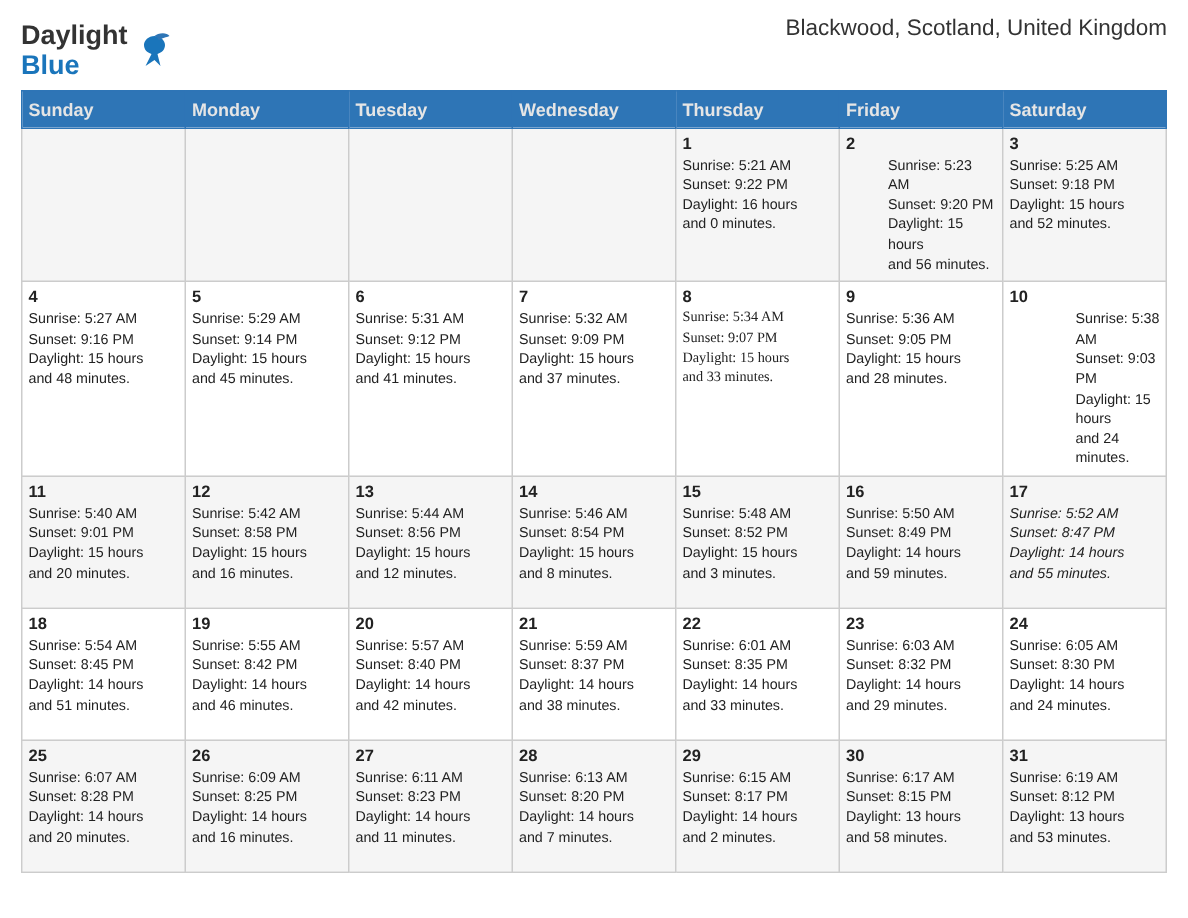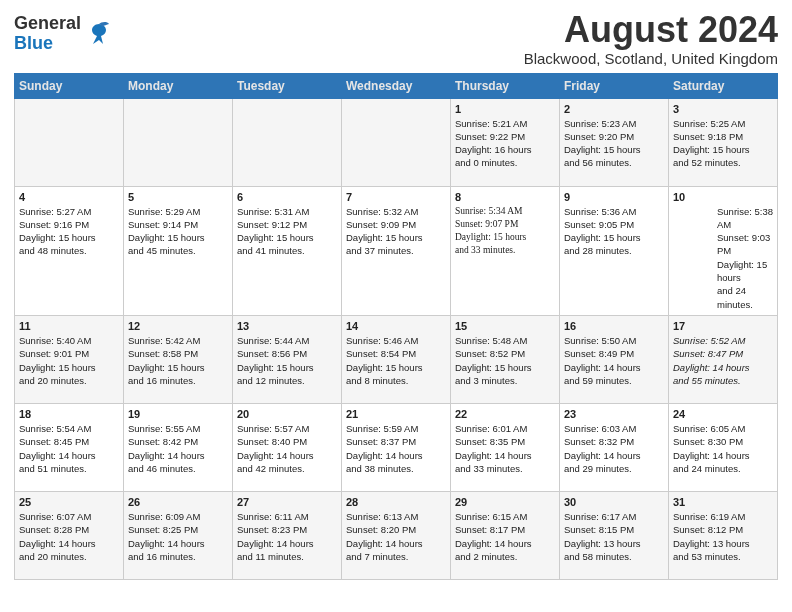--- a/index.html
+++ b/index.html
@@ -96,30 +96,29 @@
       background: #f5f5f5 !important;
     }
   </style>
 </head>
 <body>
 
 <div class="page">
   <div class="header">
     <div class="logo">
       <div class="logo-text">
-        <span class="logo-general">General</span>
+        <span class="logo-general">Daylight</span>
         <span class="logo-blue">Blue</span>
       </div>
       <svg class="logo-bird" viewBox="0 0 28 28">
         <path d="M14,4 C10,4 7,7 7,10 C7,13 9,15 12,16 L8,24 L14,20 L18,24 L16,16 C19,15 21,13 21,10 C21,7 18,4 14,4 Z" fill="#1a75bb"></path>
         <path d="M14,4 C16,2 22,1 24,4 C22,5 19,5 17,7 C16,5 15,4 14,4 Z" fill="#2e75b6"></path>
       </svg>
     </div>
     <div class="title-area">
-      <div class="month-title">August 2024</div>
       <div class="location">Blackwood, Scotland, United Kingdom</div>
     </div>
   </div>
 
   <table>
     <thead>
       <tr id="weekday-header">
           <th>Sunday</th>
           <th>Monday</th>
           <th>Tuesday</th>
@@ -137,21 +136,21 @@
           <td class="empty-cell"></td>
           <td>
             <span class="day-number">1</span>
             <div class="day-info" style="white-space: pre-line;">Sunrise: 5:21 AM
 Sunset: 9:22 PM
 Daylight: 16 hours
 and 0 minutes.</div>
           </td>
           <td>
             <span class="day-number">2</span>
-            <div class="day-info" style="white-space: pre-line;">Sunrise: 5:23 AM
+            <div class="day-info" style="white-space: pre-line; margin-left: 28px;">Sunrise: 5:23 AM
 Sunset: 9:20 PM
 Daylight: 15 hours
 and 56 minutes.</div>
           </td>
           <td>
             <span class="day-number">3</span>
             <div class="day-info" style="white-space: pre-line;">Sunrise: 5:25 AM
 Sunset: 9:18 PM
 Daylight: 15 hours
 and 52 minutes.</div>

